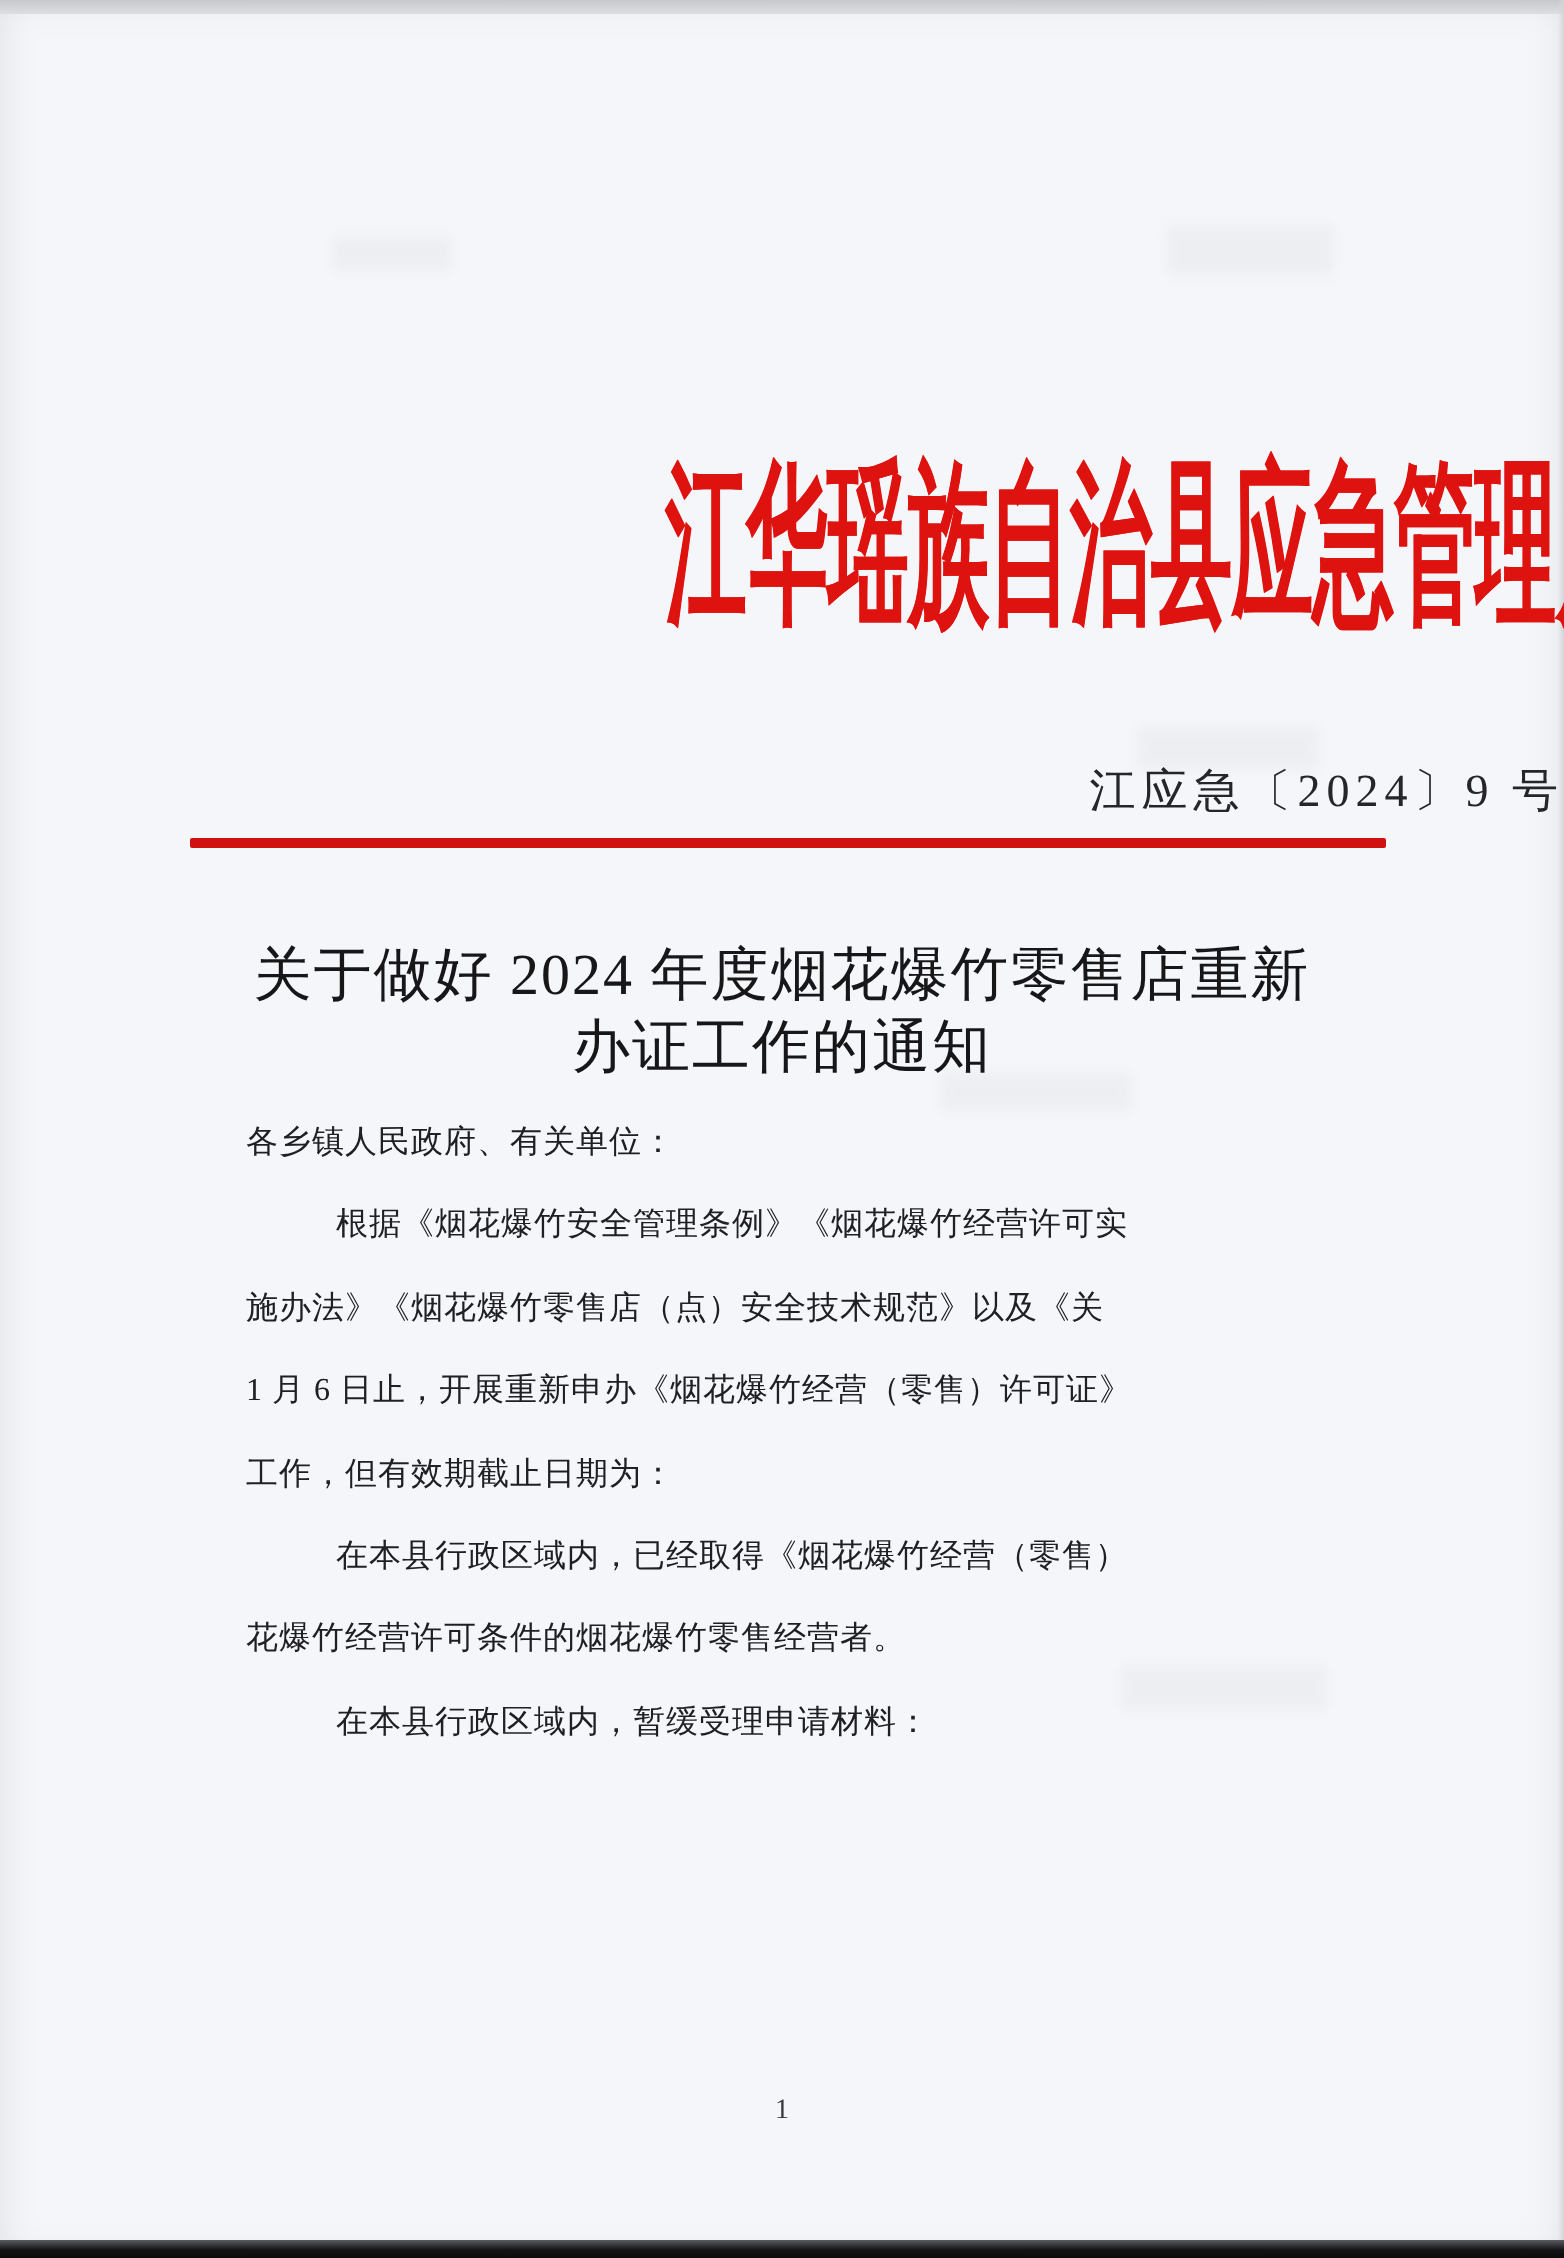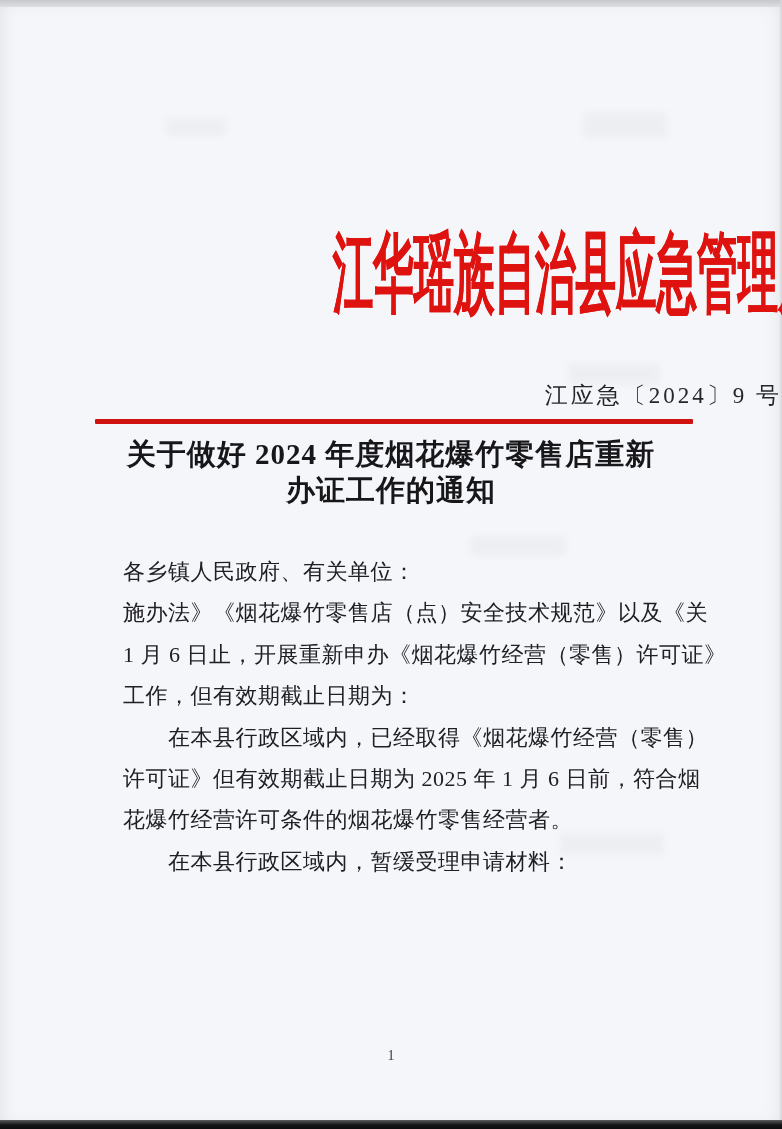--- a/index.html
+++ b/index.html
@@ -79,36 +79,36 @@
     position: absolute;
     top: 419px;
     left: 95px;
     width: 598px;
     height: 5px;
     background: #cf1210;
     border-radius: 1px;
   }
   .doc-title {
     position: absolute;
-    top: 436px;
+    top: 470px;
     left: 0;
     width: 100%;
     text-align: center;
-    font-weight: 700;
+    font-weight: 400;
     font-size: 29px;
     line-height: 36px;
     color: #17171a;
     letter-spacing: 1px;
   }
   .body-text {
     position: absolute;
     top: 551px;
     left: 123px;
     width: 564px;
-    font-size: 22px;
+    font-size: 16px;
     color: #202024;
     letter-spacing: 0.5px;
   }
   .line {
     height: 41.4px;
     line-height: 41.4px;
     white-space: nowrap;
   }
   .indent { padding-left: 45px; }
   .bold { font-weight: 700; letter-spacing: 1.5px; }
@@ -145,25 +145,25 @@
 
   <div class="red-rule"></div>
 
   <div class="doc-title">
     <div>关于做好 2024 年度烟花爆竹零售店重新</div>
     <div>办证工作的通知</div>
   </div>
 
   <div class="body-text">
     <div class="line">各乡镇人民政府、有关单位：</div>
+    <div class="line indent">根据《烟花爆竹安全管理条例》《烟花爆竹经营许可实</div>
     <div class="line">施办法》《烟花爆竹零售店（点）安全技术规范》以及《关</div>
     <div class="line">1 月 6 日止，开展重新申办《烟花爆竹经营（零售）许可证》</div>
     <div class="line">工作，但有效期截止日期为：</div>
     <div class="line indent">在本县行政区域内，已经取得《烟花爆竹经营（零售）</div>
-    <div class="line">许可证》但有效期截止日期为 2025 年 1 月 6 日前，符合烟</div>
     <div class="line">花爆竹经营许可条件的烟花爆竹零售经营者。</div>
     <div class="line indent">在本县行政区域内，暂缓受理申请材料：</div>
   </div>
 
   <div class="page-number">1</div>
 
   <div class="edge-bottom"></div>
 </div>
 
 </body></html>

